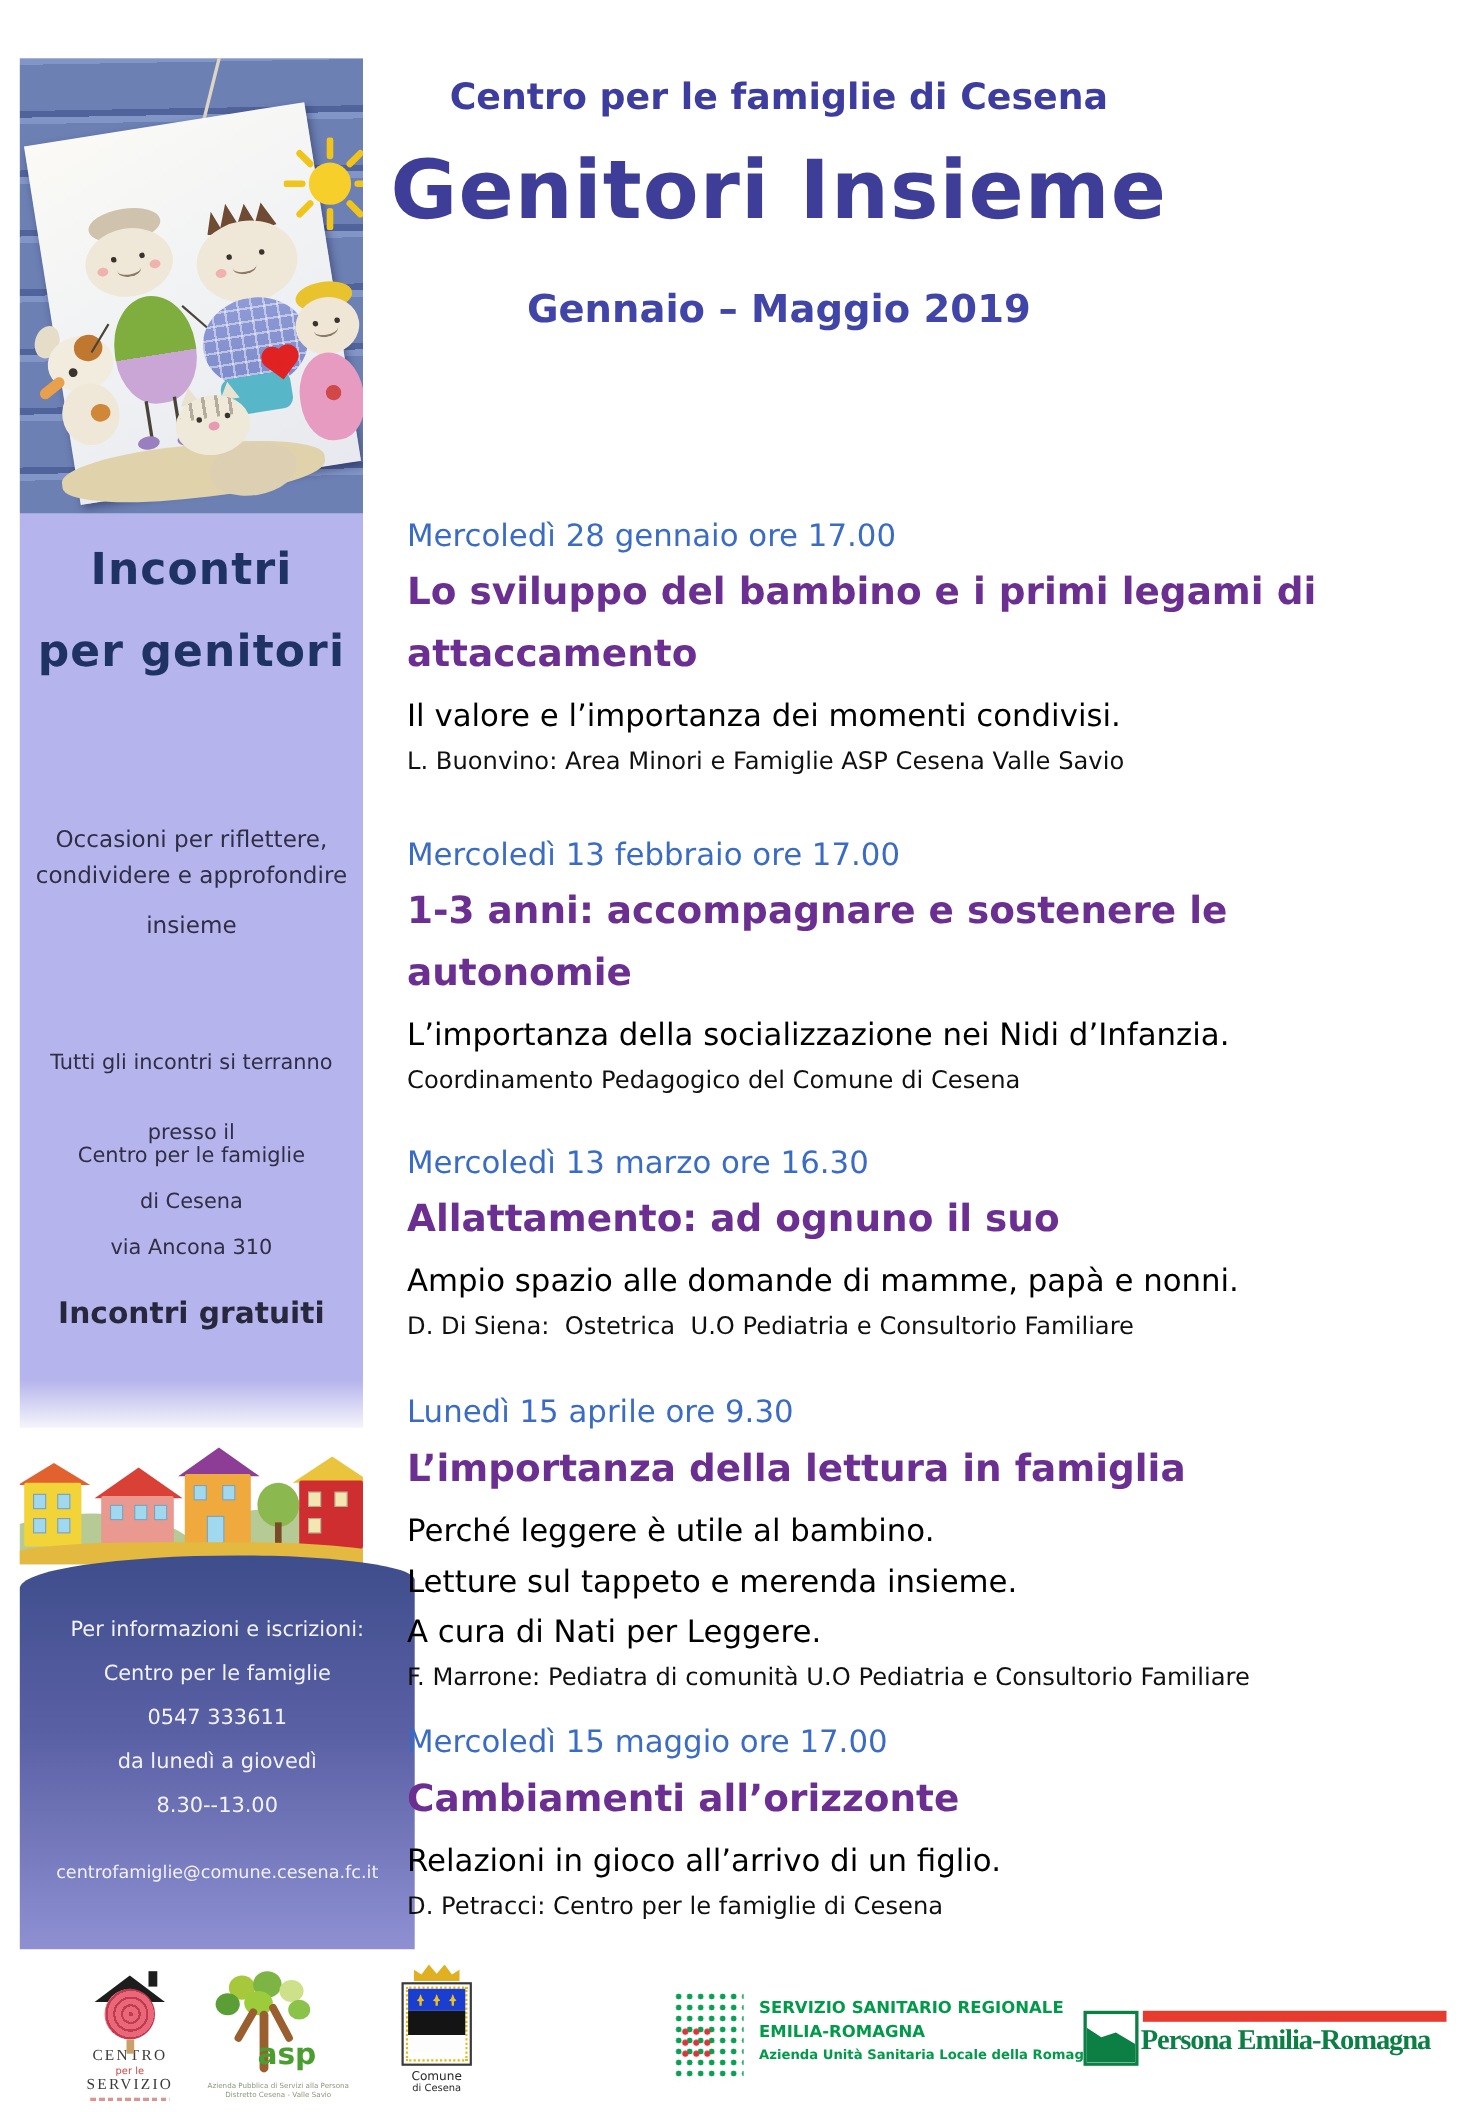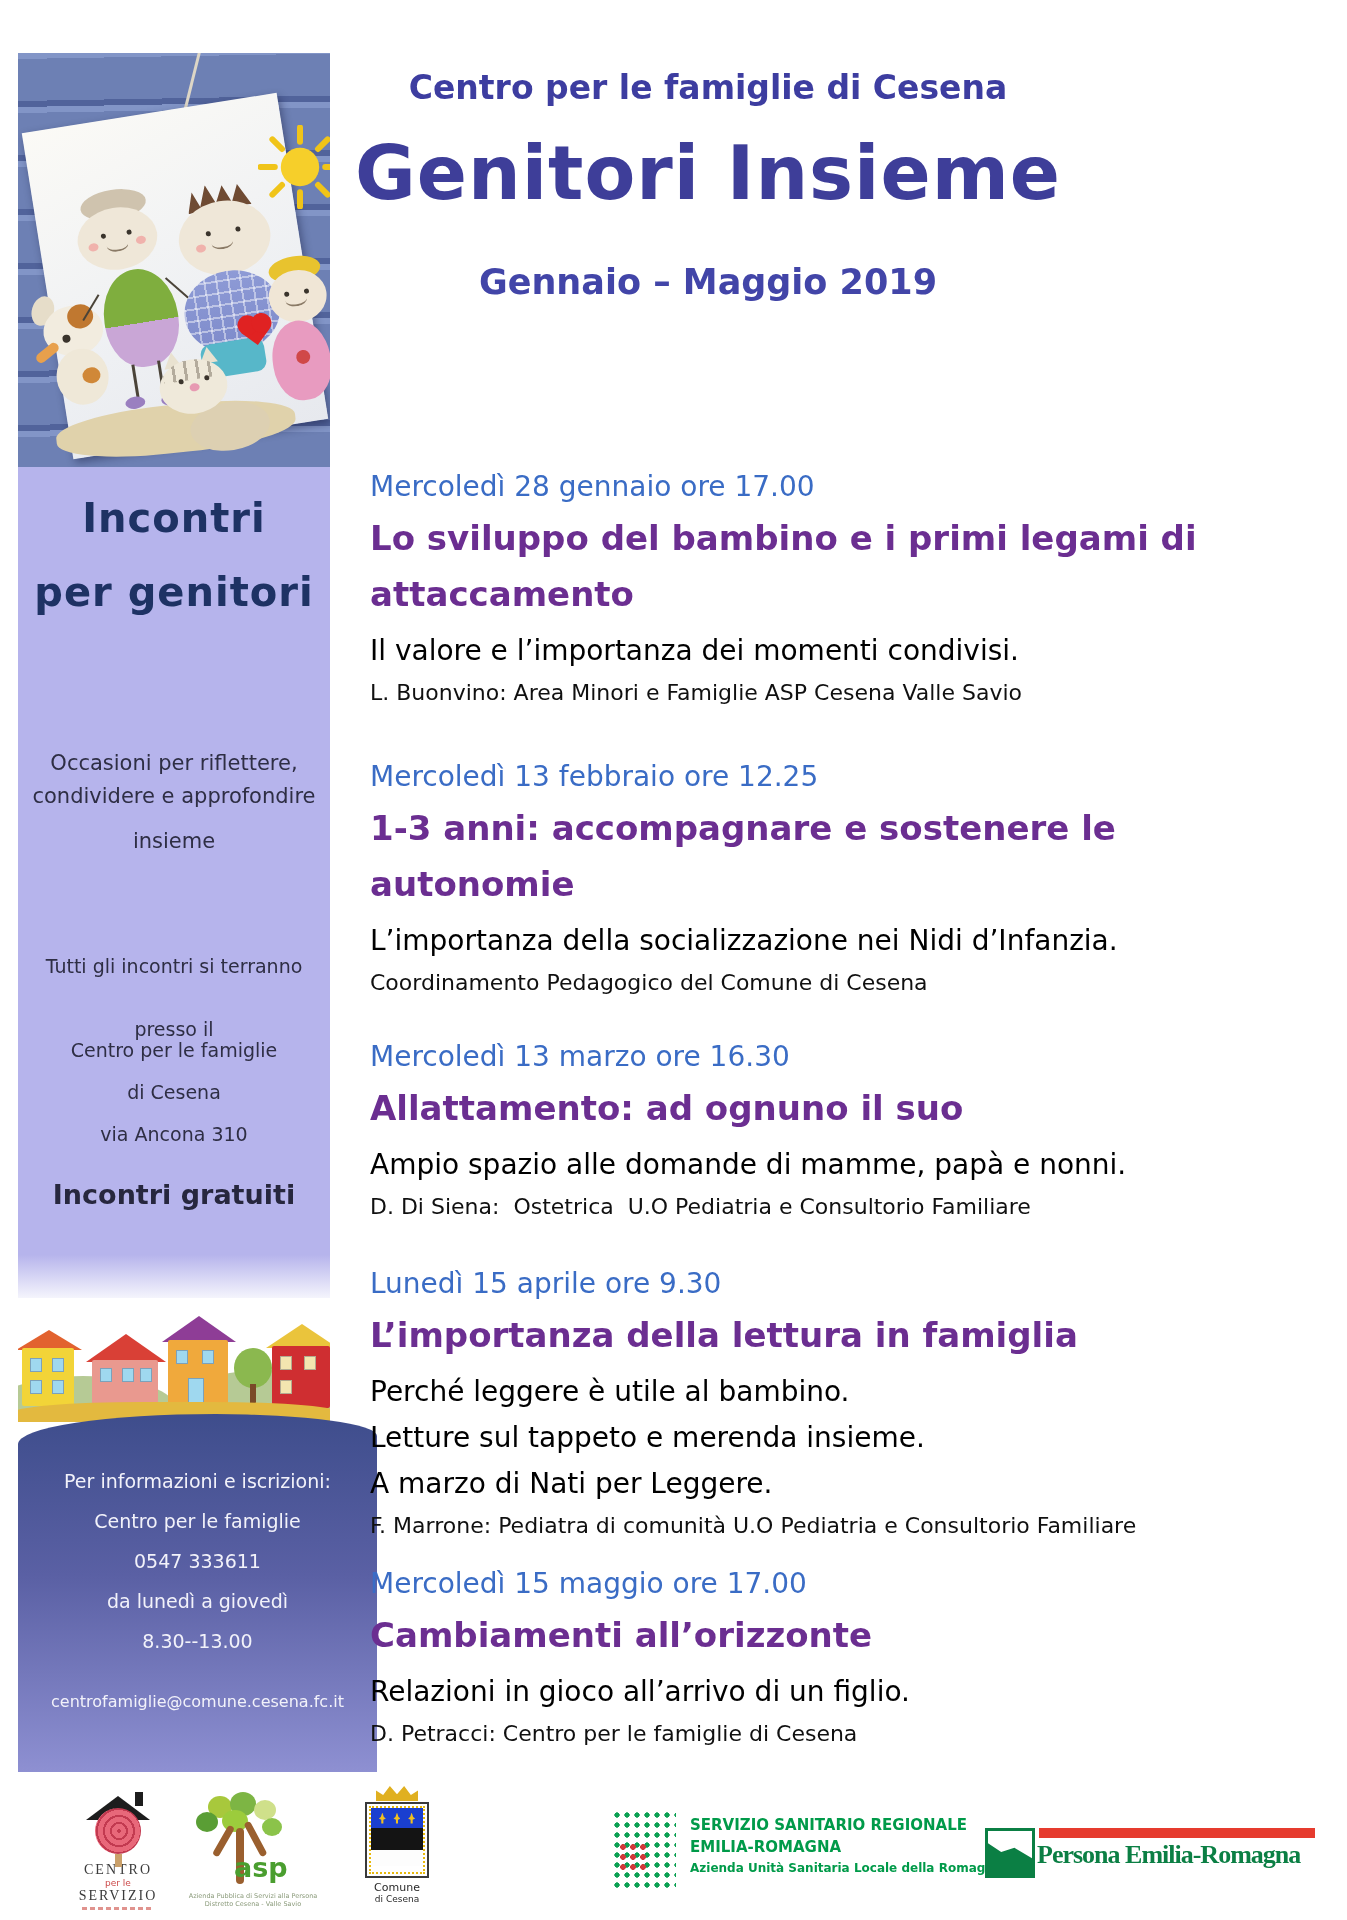--- a/index.html
+++ b/index.html
@@ -293,21 +293,21 @@
   <div class="ev-date">Mercoledì 28 gennaio ore 17.00</div>
   <div class="ev-title-line">Lo sviluppo del bambino e i primi legami di</div>
   <div class="ev-title-line">attaccamento</div>
   <div class="ev-desc">
     <div class="ev-desc-line">Il valore e l’importanza dei momenti condivisi.</div>
   </div>
   <div class="ev-speaker">L. Buonvino: Area Minori e Famiglie ASP Cesena Valle Savio</div>
 </div>
 
 <div class="event" style="top:760px;">
-  <div class="ev-date">Mercoledì 13 febbraio ore 12.25</div>
+  <div class="ev-date">Mercoledì 13 febbraio ore 17.00</div>
   <div class="ev-title-line">1-3 anni: accompagnare e sostenere le</div>
   <div class="ev-title-line">autonomie</div>
   <div class="ev-desc">
     <div class="ev-desc-line">L’importanza della socializzazione nei Nidi d’Infanzia.</div>
   </div>
   <div class="ev-speaker">Coordinamento Pedagogico del Comune di Cesena</div>
 </div>
 
 <div class="event" style="top:1040px;">
   <div class="ev-date">Mercoledì 13 marzo ore 16.30</div>
@@ -317,21 +317,21 @@
   </div>
   <div class="ev-speaker">D. Di Siena:  Ostetrica  U.O Pediatria e Consultorio Familiare</div>
 </div>
 
 <div class="event" style="top:1267px;">
   <div class="ev-date">Lunedì 15 aprile ore 9.30</div>
   <div class="ev-title-line">L’importanza della lettura in famiglia</div>
   <div class="ev-desc">
     <div class="ev-desc-line">Perché leggere è utile al bambino.</div>
     <div class="ev-desc-line">Letture sul tappeto e merenda insieme.</div>
-    <div class="ev-desc-line">A marzo di Nati per Leggere.</div>
+    <div class="ev-desc-line">A cura di Nati per Leggere.</div>
   </div>
   <div class="ev-speaker">F. Marrone: Pediatra di comunità U.O Pediatria e Consultorio Familiare</div>
 </div>
 
 <div class="event" style="top:1567px;">
   <div class="ev-date">Mercoledì 15 maggio ore 17.00</div>
   <div class="ev-title-line">Cambiamenti all’orizzonte</div>
   <div class="ev-desc">
     <div class="ev-desc-line">Relazioni in gioco all’arrivo di un figlio.</div>
   </div>

